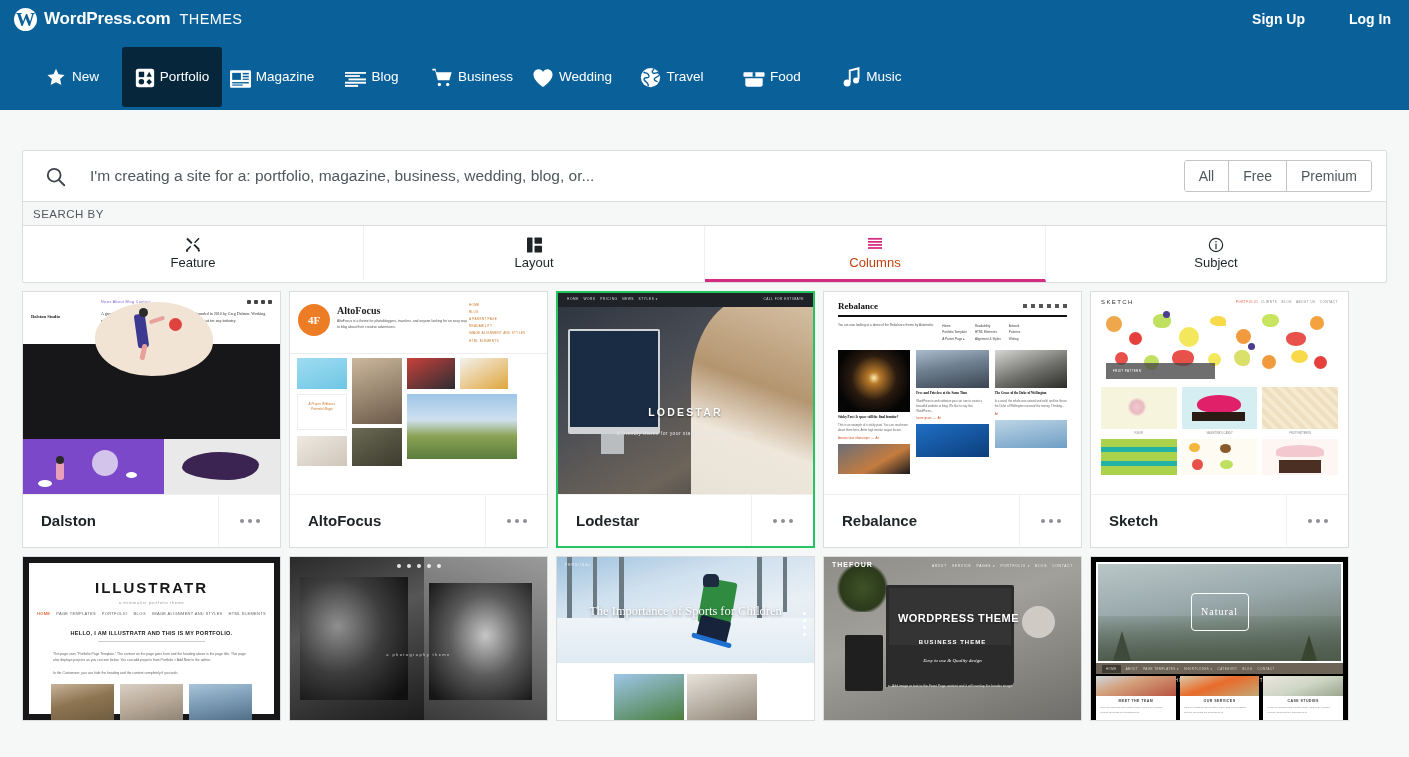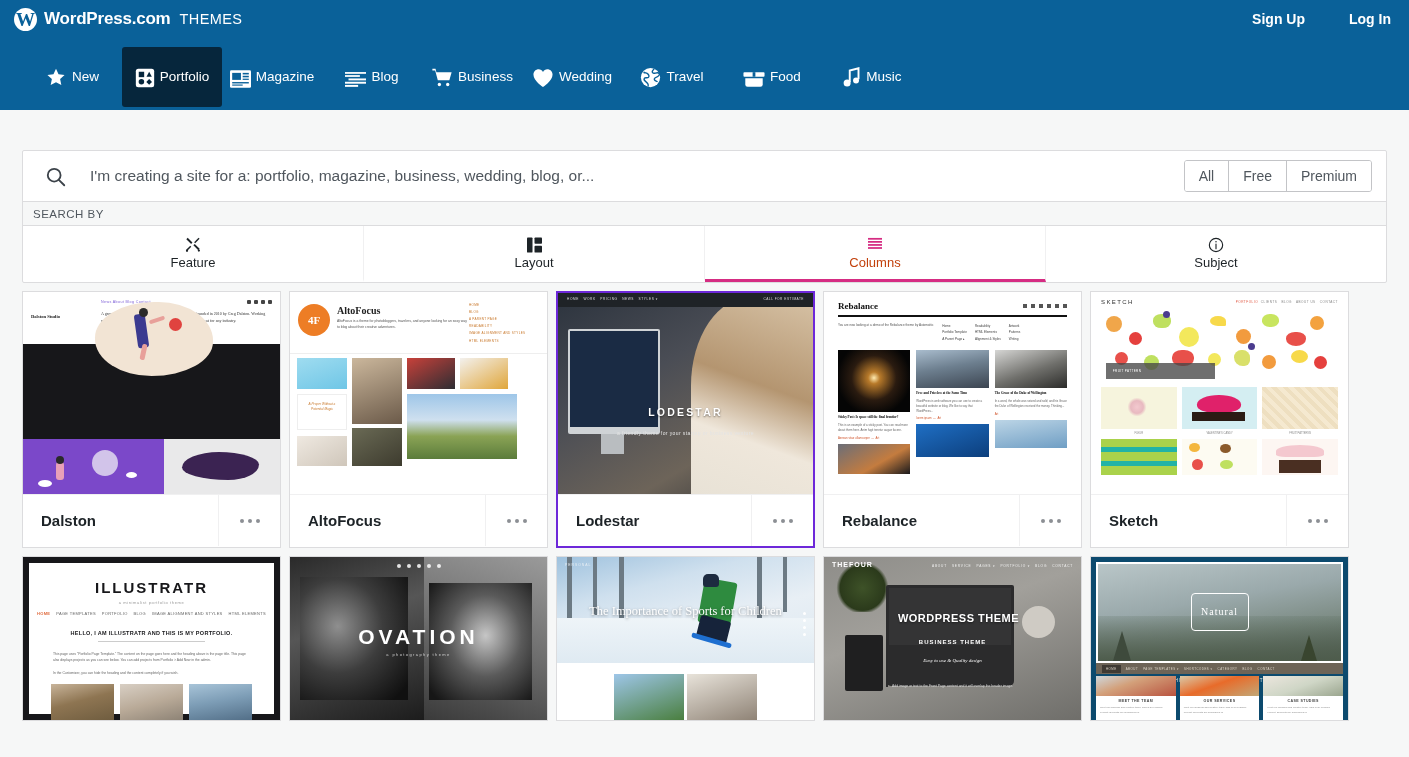--- a/index.html
+++ b/index.html
@@ -107,21 +107,21 @@
   
   .grid {
     display:flex; flex-wrap:wrap; gap:8px; padding-top:8px; width:1387px;
     margin-left:0;
   }
   .card {
     width:259px; background:#fff; border:1px solid #dcdcde;
     display:flex; flex-direction:column; position:relative;
     cursor:pointer;
   }
-  .card.highlight { border:2px solid #6d28d9; }
+  .card.highlight { border:2px solid #22c55e; }
   .thumb { height:202px; overflow:hidden; position:relative; background:#fff; }
   .card.highlight .thumb { height:201px; }
   .card-foot {
     height:52px; display:flex; align-items:center;
     border-top:1px solid #f0f0f1;
   }
   .card-name {
     flex:1 1 auto; padding-left:18px; font-size:15px;
     font-weight:700; color:#1d2327;
   }
@@ -206,21 +206,21 @@
   
   .tf-wrap { position:absolute; inset:0; background:linear-gradient(160deg,#8e8d89 0%,#a2a09b 40%,#6f6e6a 100%); }
   .tf-brand { position:absolute; left:8px; top:4px; color:#fff; font-size:7px; font-weight:700; letter-spacing:1px; }
   .tf-lap { position:absolute; left:24%; top:17%; width:50%; height:62%; background:#2b2b2c; border-radius:2px 2px 5px 5px; }
   .tf-lapscr { position:absolute; inset:3px 3px 40% 3px; background:#343435; }
   .tf-ttl { position:absolute; left:12px; right:0; top:34%; text-align:center; color:#fff; font-size:11px; font-weight:700; letter-spacing:.5px; text-shadow:0 1px 2px rgba(0,0,0,.45); }
   .tf-ttl2 { position:absolute; left:0; right:0; top:50%; text-align:center; color:#fff; font-size:6px; font-weight:700; letter-spacing:1px; }
   .tf-plant { position:absolute; left:4%; top:4%; width:22%; height:30%; background:radial-gradient(circle,#3e5228 0%,#2b3a1b 60%,transparent 70%); }
 
   
-  .nat-wrap { position:absolute; inset:0; background:#0c4a6e; padding:5px; }
+  .nat-wrap { position:absolute; inset:0; background:#000000; padding:5px; }
   .nat-hero { position:absolute; inset:5px 5px auto 5px; height:62%; background:linear-gradient(170deg,#b9c6c8 0%,#9aa9ab 40%,#7b8a82 70%,#56635a 100%); border:2px solid #fff; }
   .nat-badge { position:absolute; left:50%; top:22%; transform:translateX(-50%); width:58px; height:38px; border:1px solid #fff; border-radius:4px; display:flex; align-items:center; justify-content:center; color:#fff; font-family:"Liberation Serif", serif; font-size:10px; letter-spacing:1px; }
   .nat-sub { position:absolute; left:0; right:0; top:74%; text-align:center; color:#e9ece9; font-size:4.5px; letter-spacing:1.2px; }
   .nat-menu { position:absolute; left:5px; right:5px; top:calc(62% + 5px); height:11px; background:#6d6457; }
   .nat-cards { position:absolute; left:5px; right:5px; top:calc(62% + 18px); bottom:0; display:flex; gap:4px; }
   .nat-card { flex:1; background:#fff; }
   .nat-img { height:46%; }
   .nat-ct { text-align:center; font-size:3.6px; font-weight:700; color:#444; margin-top:3px; letter-spacing:.4px; }
   .nat-cl { margin:3px 4px 0 4px; }
 </style>
@@ -700,21 +700,20 @@
           <div class="ov-r"></div>
           <div style="position:absolute;left:4%;top:12%;width:42%;height:76%;background:radial-gradient(ellipse at 35% 40%,#8f8f8f 0%,#3d3d3d 45%,#101010 90%);"></div>
           <div style="position:absolute;right:6%;top:16%;width:40%;height:72%;background:radial-gradient(ellipse at 55% 45%,#c6c6c6 0%,#5a5a5a 45%,#161616 92%);"></div>
           <div class="ov-dots">
               <i></i>
               <i></i>
               <i></i>
               <i></i>
               <i></i>
             </div>
-          <div class="ov-ttl">OVATION</div>
           <div style="position:absolute;left:0;right:0;top:58%;text-align:center;color:#cfcfcf;font-size:4px;letter-spacing:1.4px;">a photography theme</div>
         </div>
       </div>
     </div>
 
     <div class="card">
       <div class="thumb">
         <div class="mock">
           <div class="sp-hero">
             <div class="tree" style="left:4%;top:0;width:5px;height:62%;"></div>

